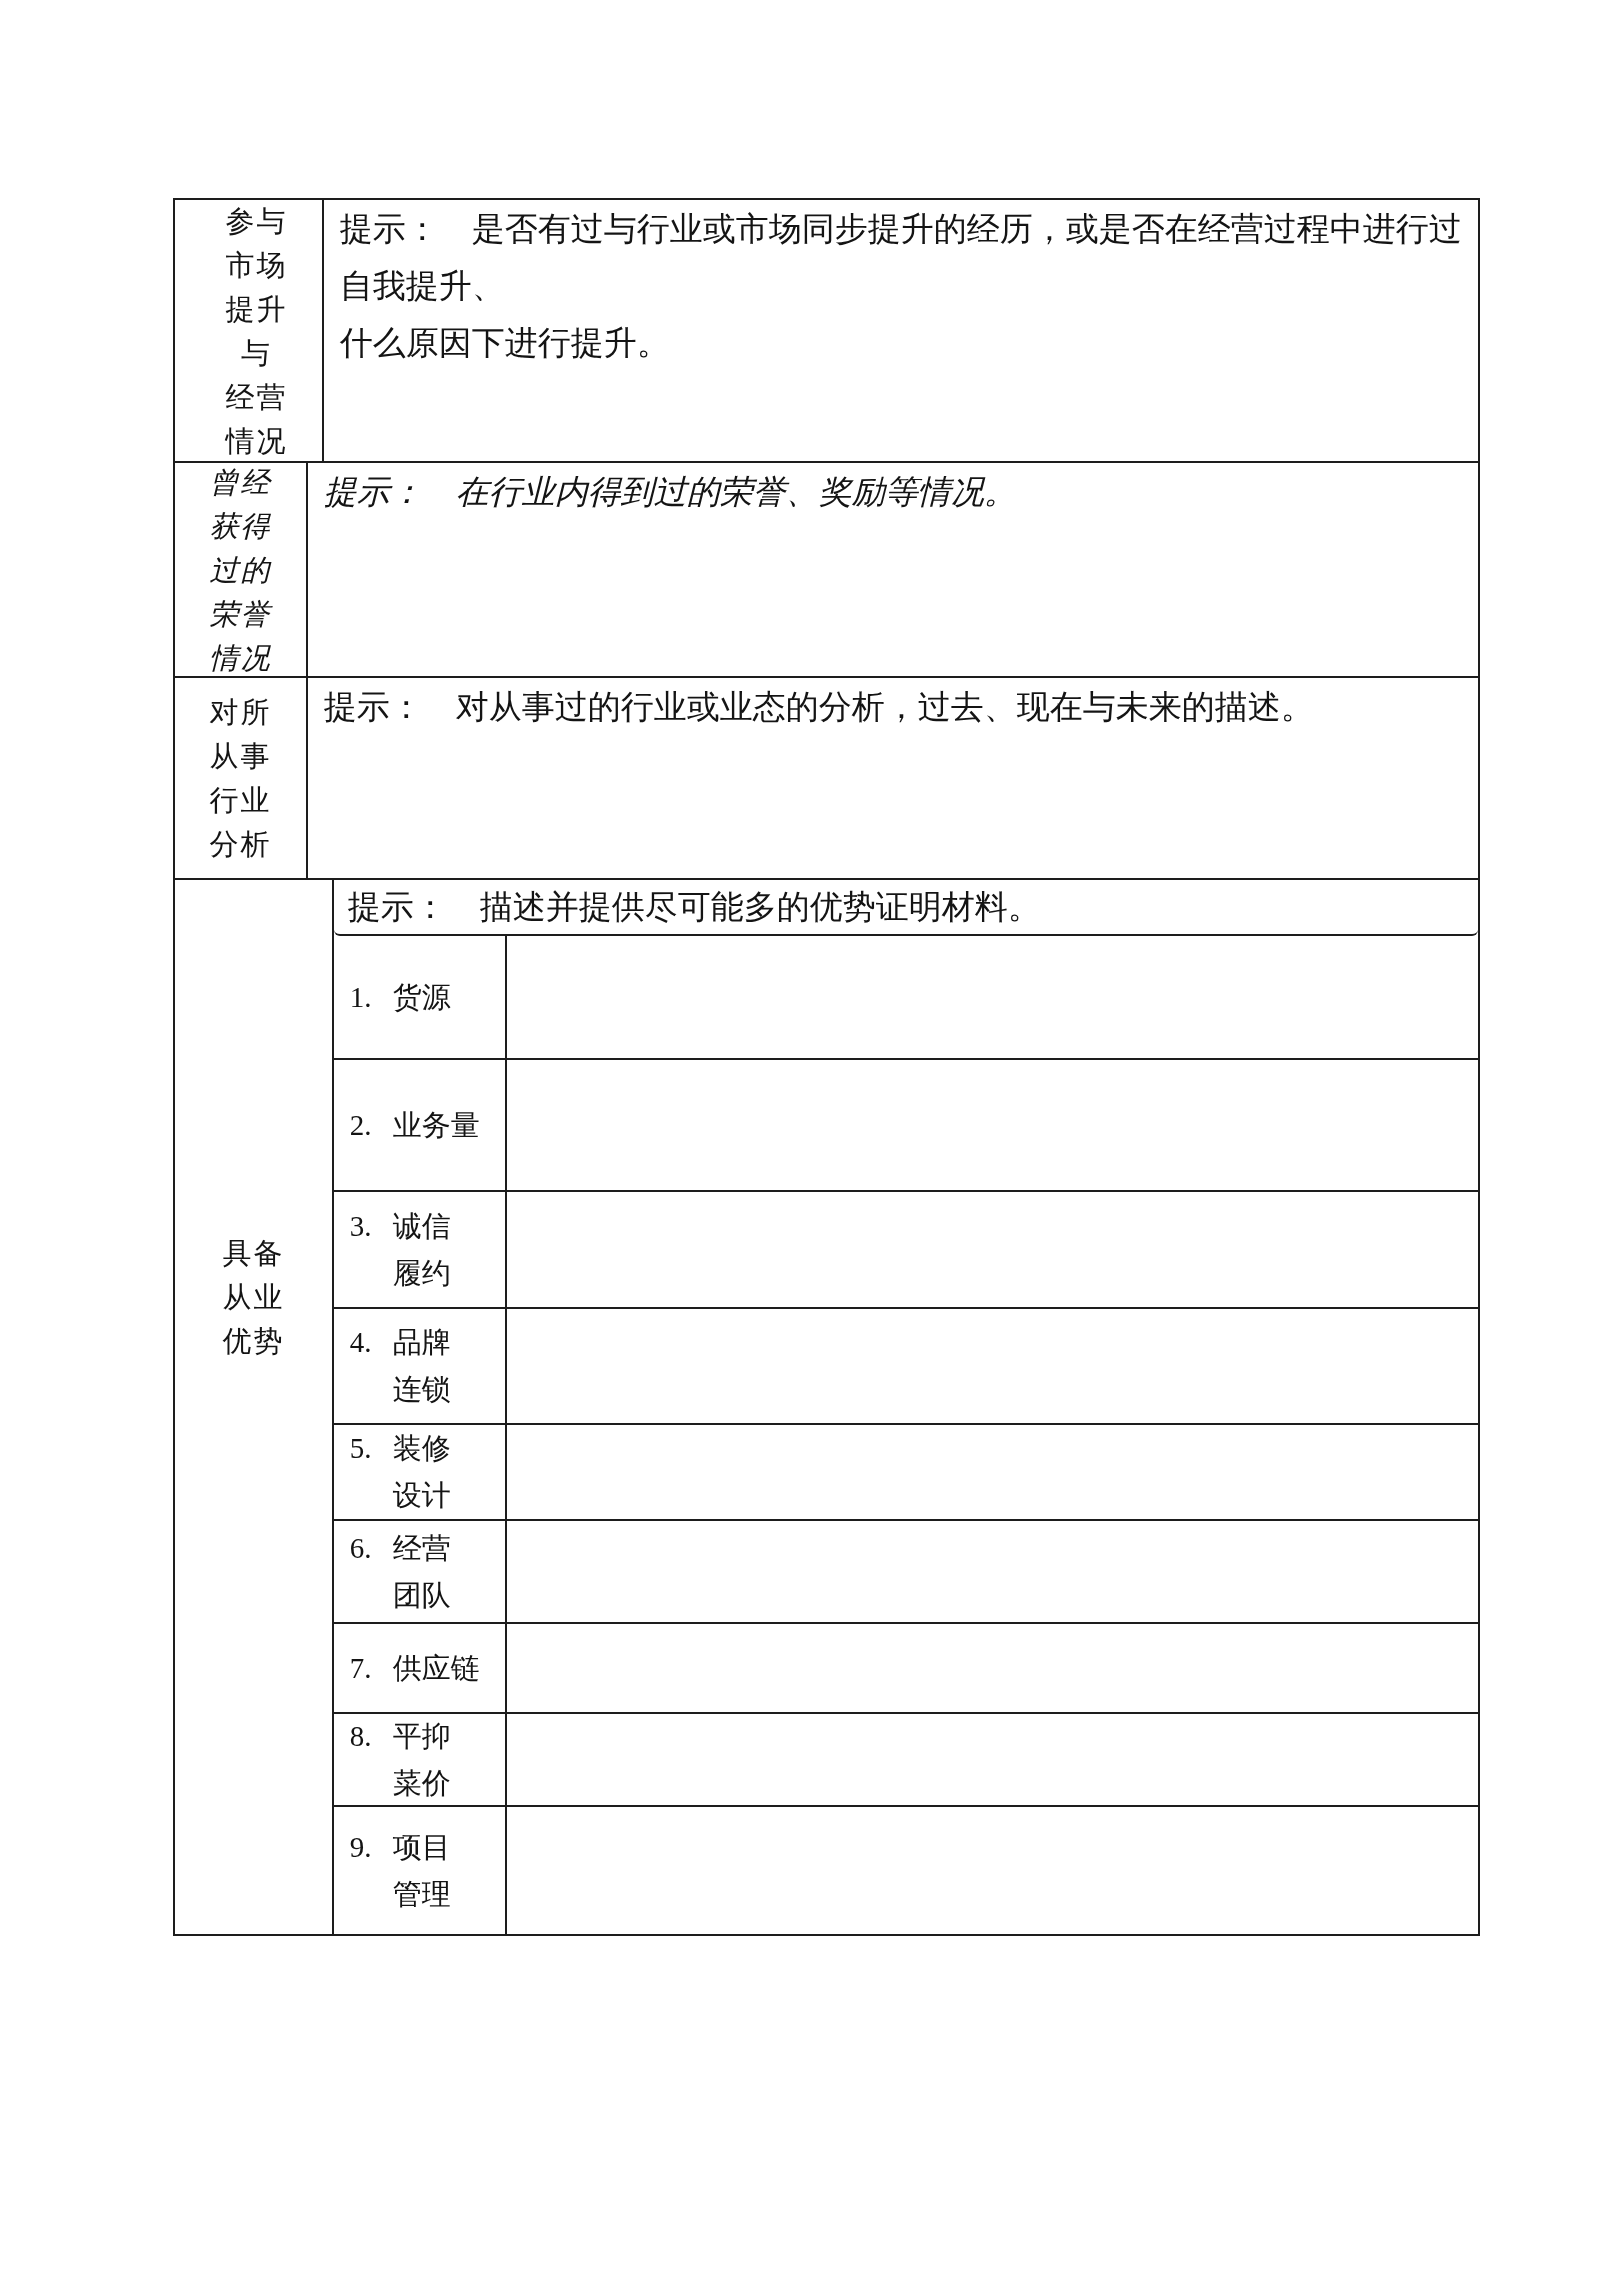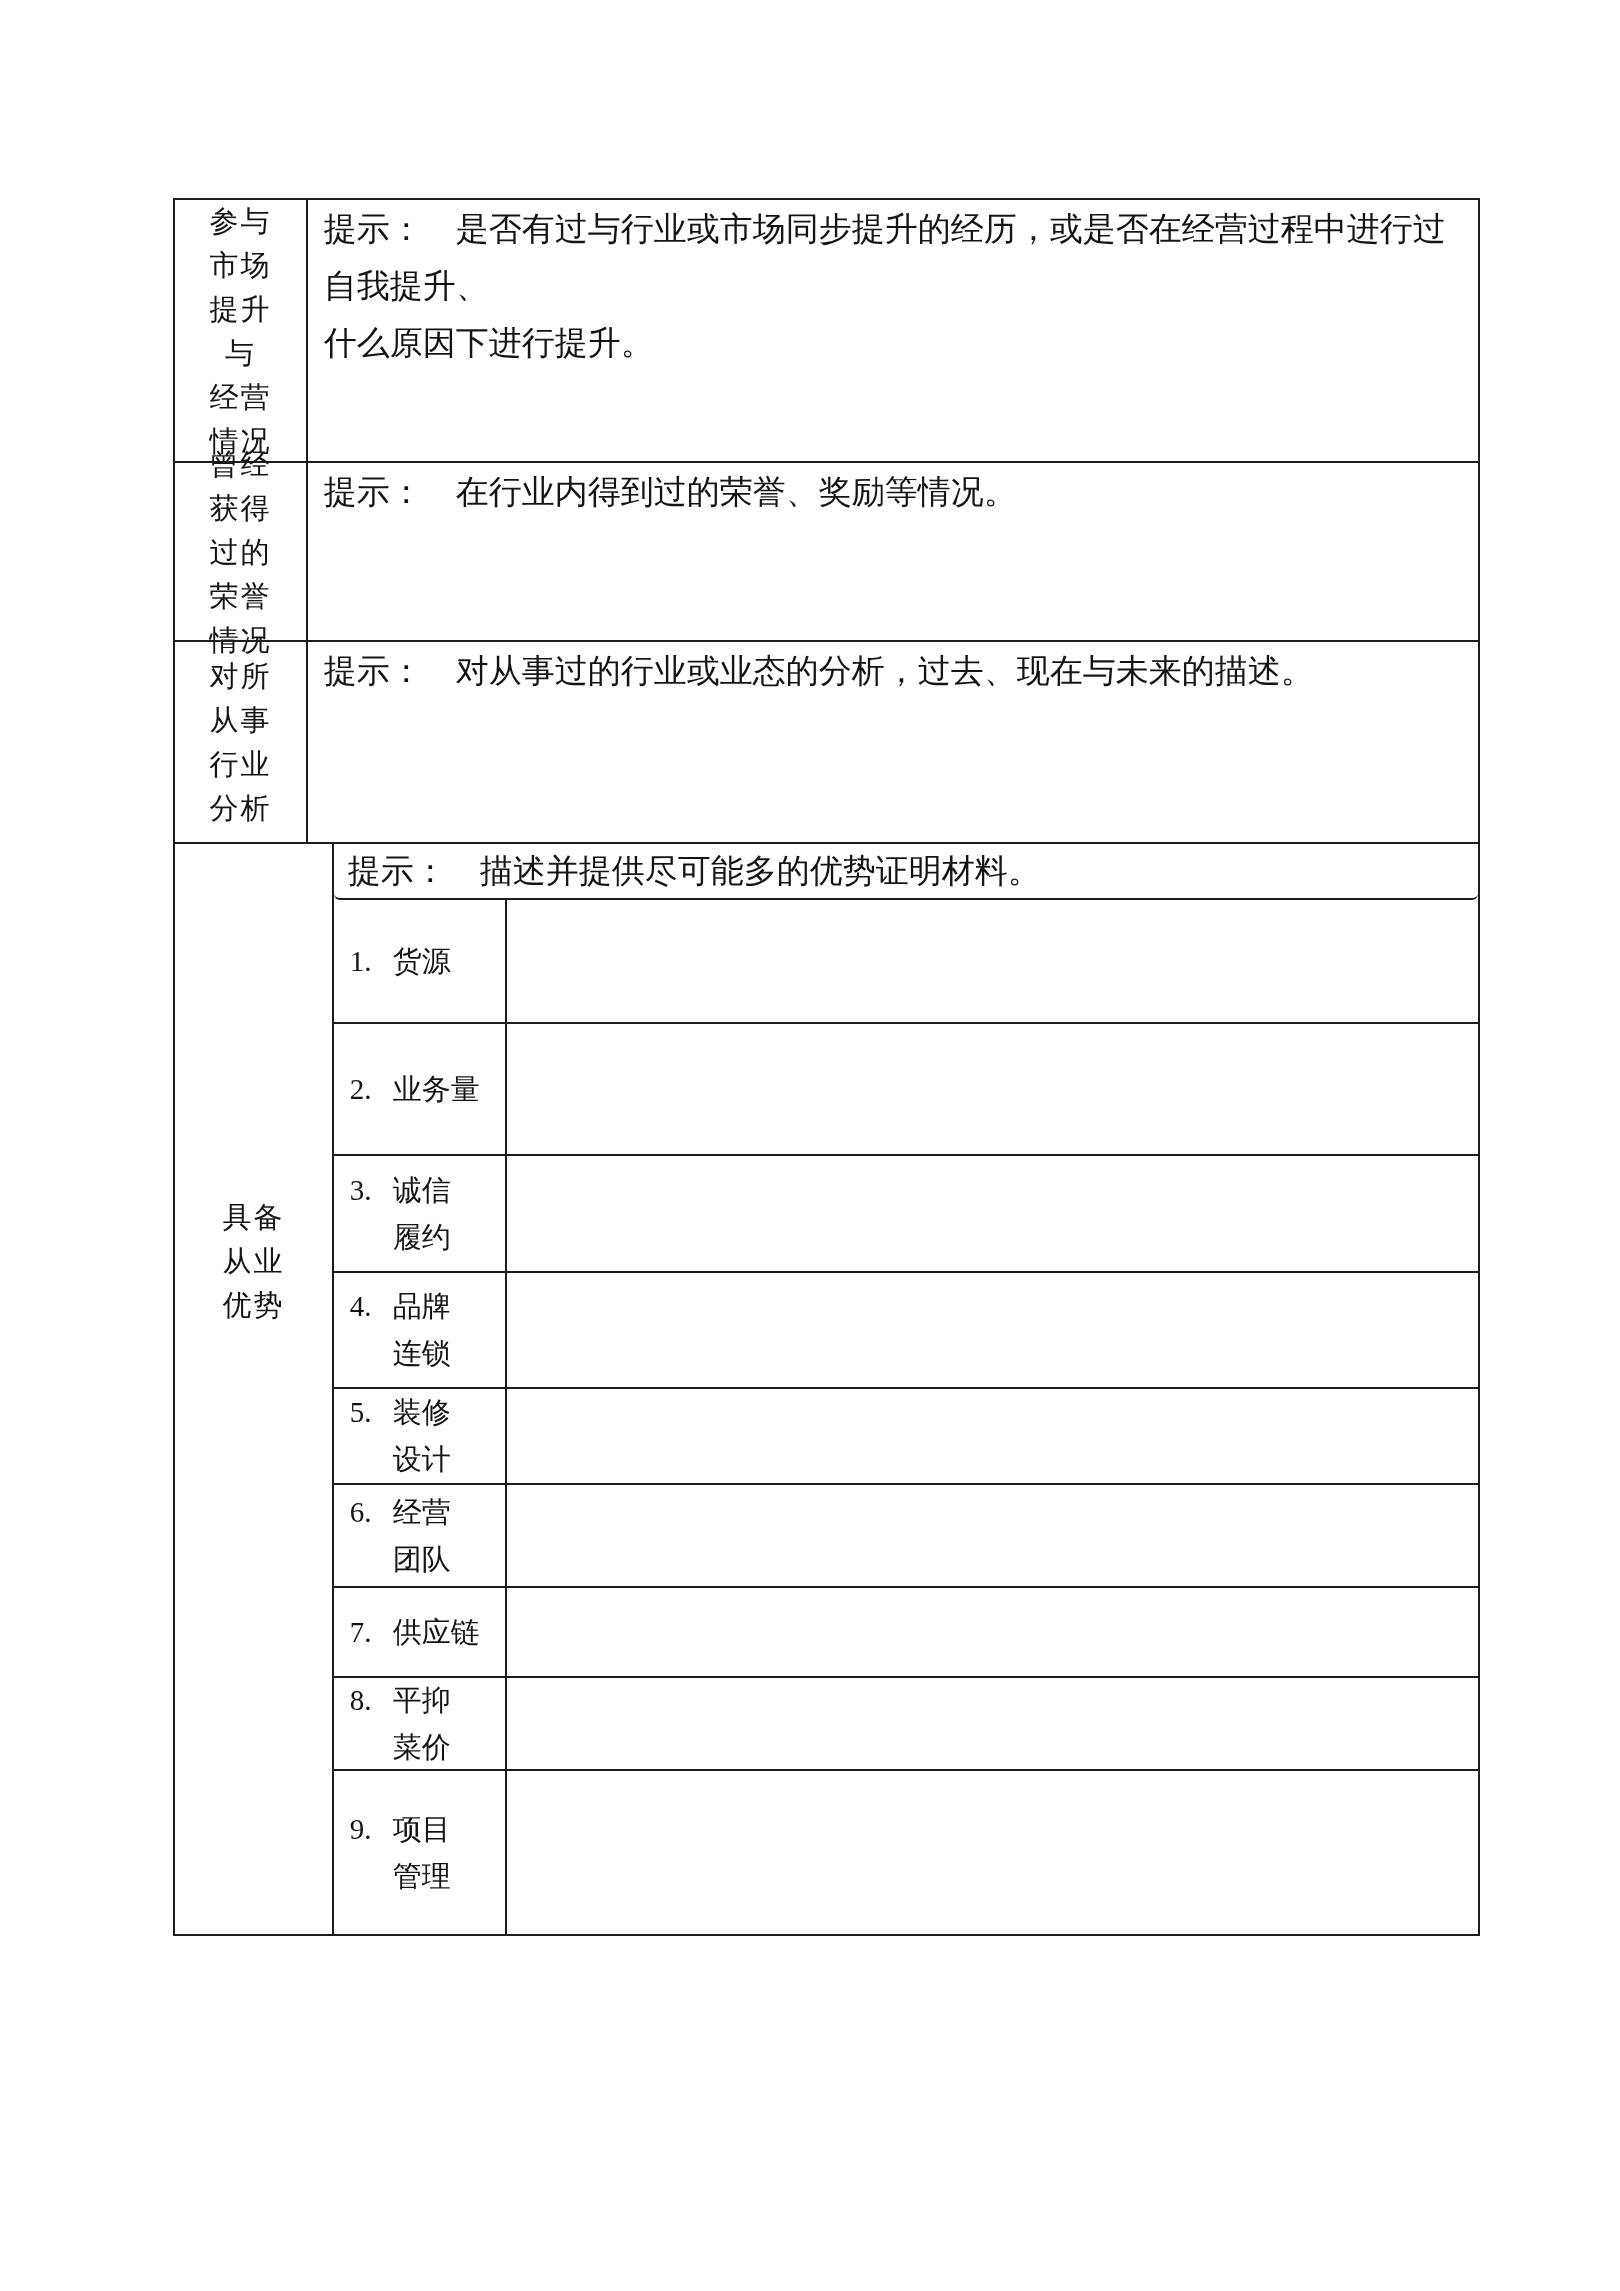--- a/index.html
+++ b/index.html
@@ -15,22 +15,22 @@
     position:absolute;
     left:173px;top:198px;
     width:1307px;height:1738px;
     box-sizing:border-box;
     border:2px solid #1d1d1d;
     display:flex;flex-direction:column;
     background:#ffffff;
   }
   .row{display:flex;box-sizing:border-box;flex:none;}
   .row + .row{border-top:2px solid #1d1d1d;}
-  .r1{height:261px;}
-  .r2{height:179px;}
+  .r1{height:261px;padding-left:16px;}
+  .r2{height:215px;font-style:italic;}
   .r3{height:202px;}
   .r4{flex:1 1 auto;}
   .label-cell{
     width:133px;flex:none;box-sizing:border-box;
     border-right:2px solid #1d1d1d;
     display:flex;align-items:center;justify-content:center;
   }
   .label-text{
     font-size:29px;line-height:44px;letter-spacing:2px;
     text-align:center;white-space:pre-line;color:#141414;

